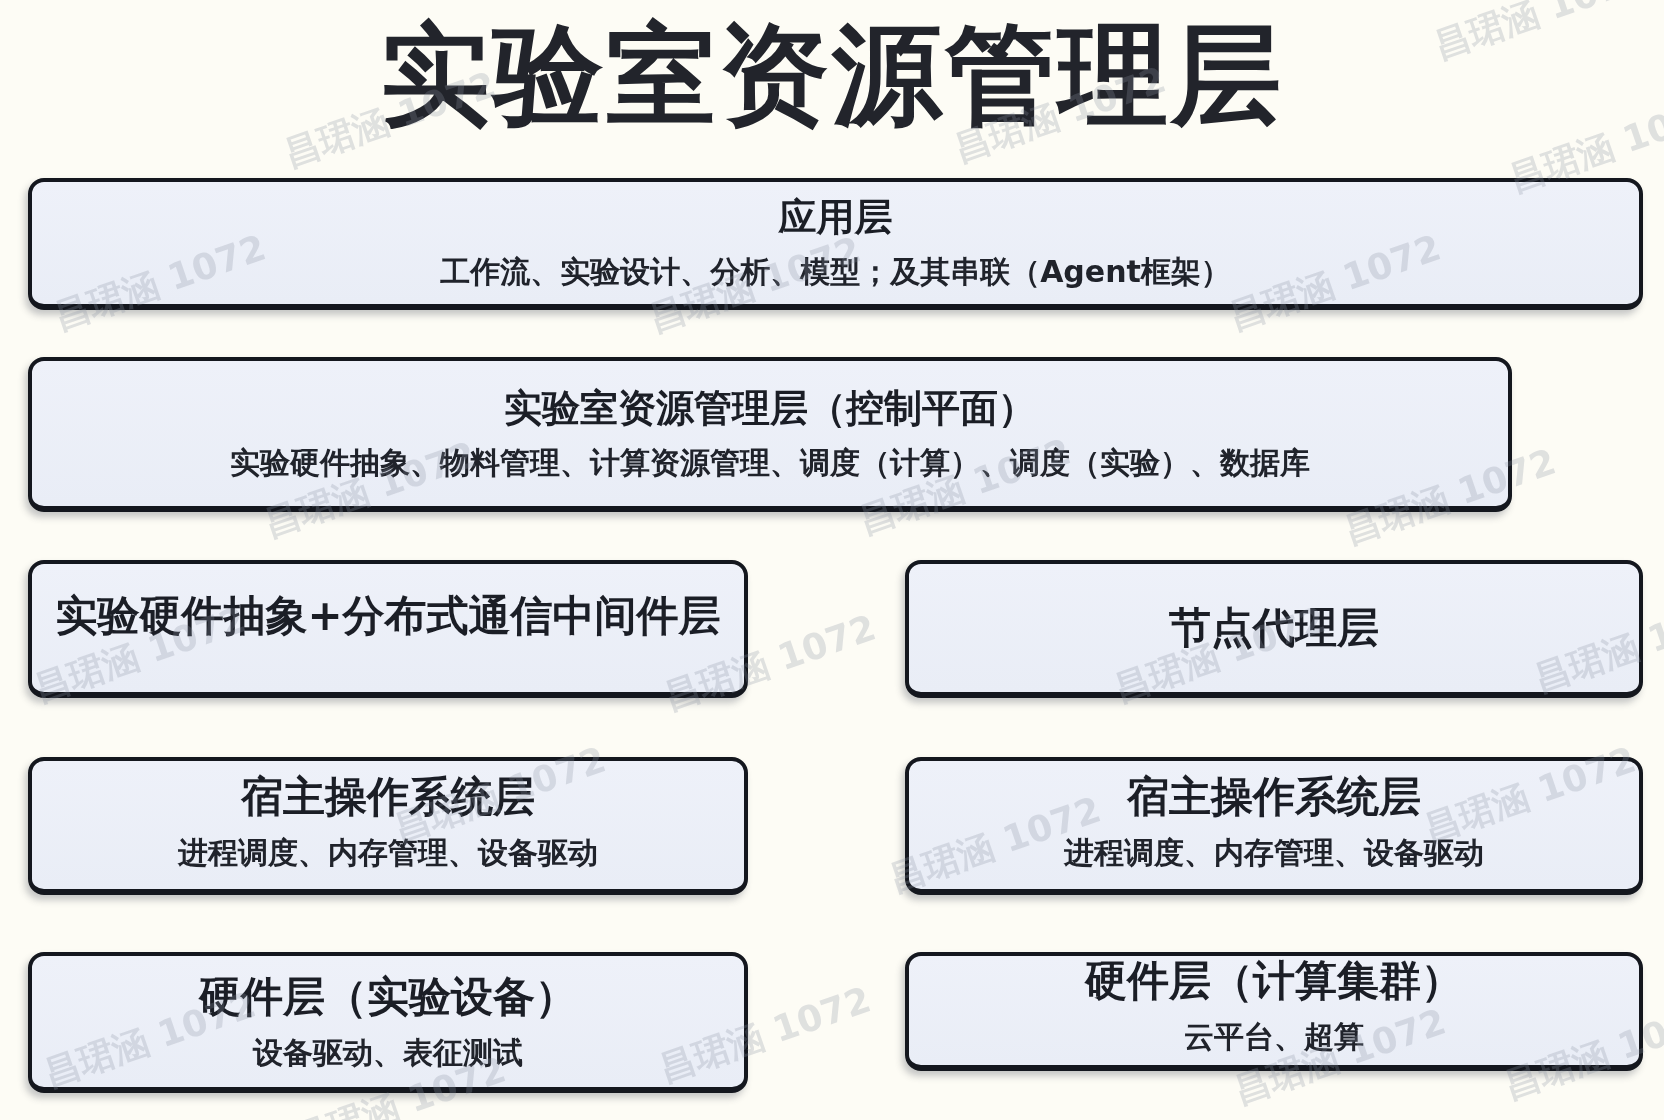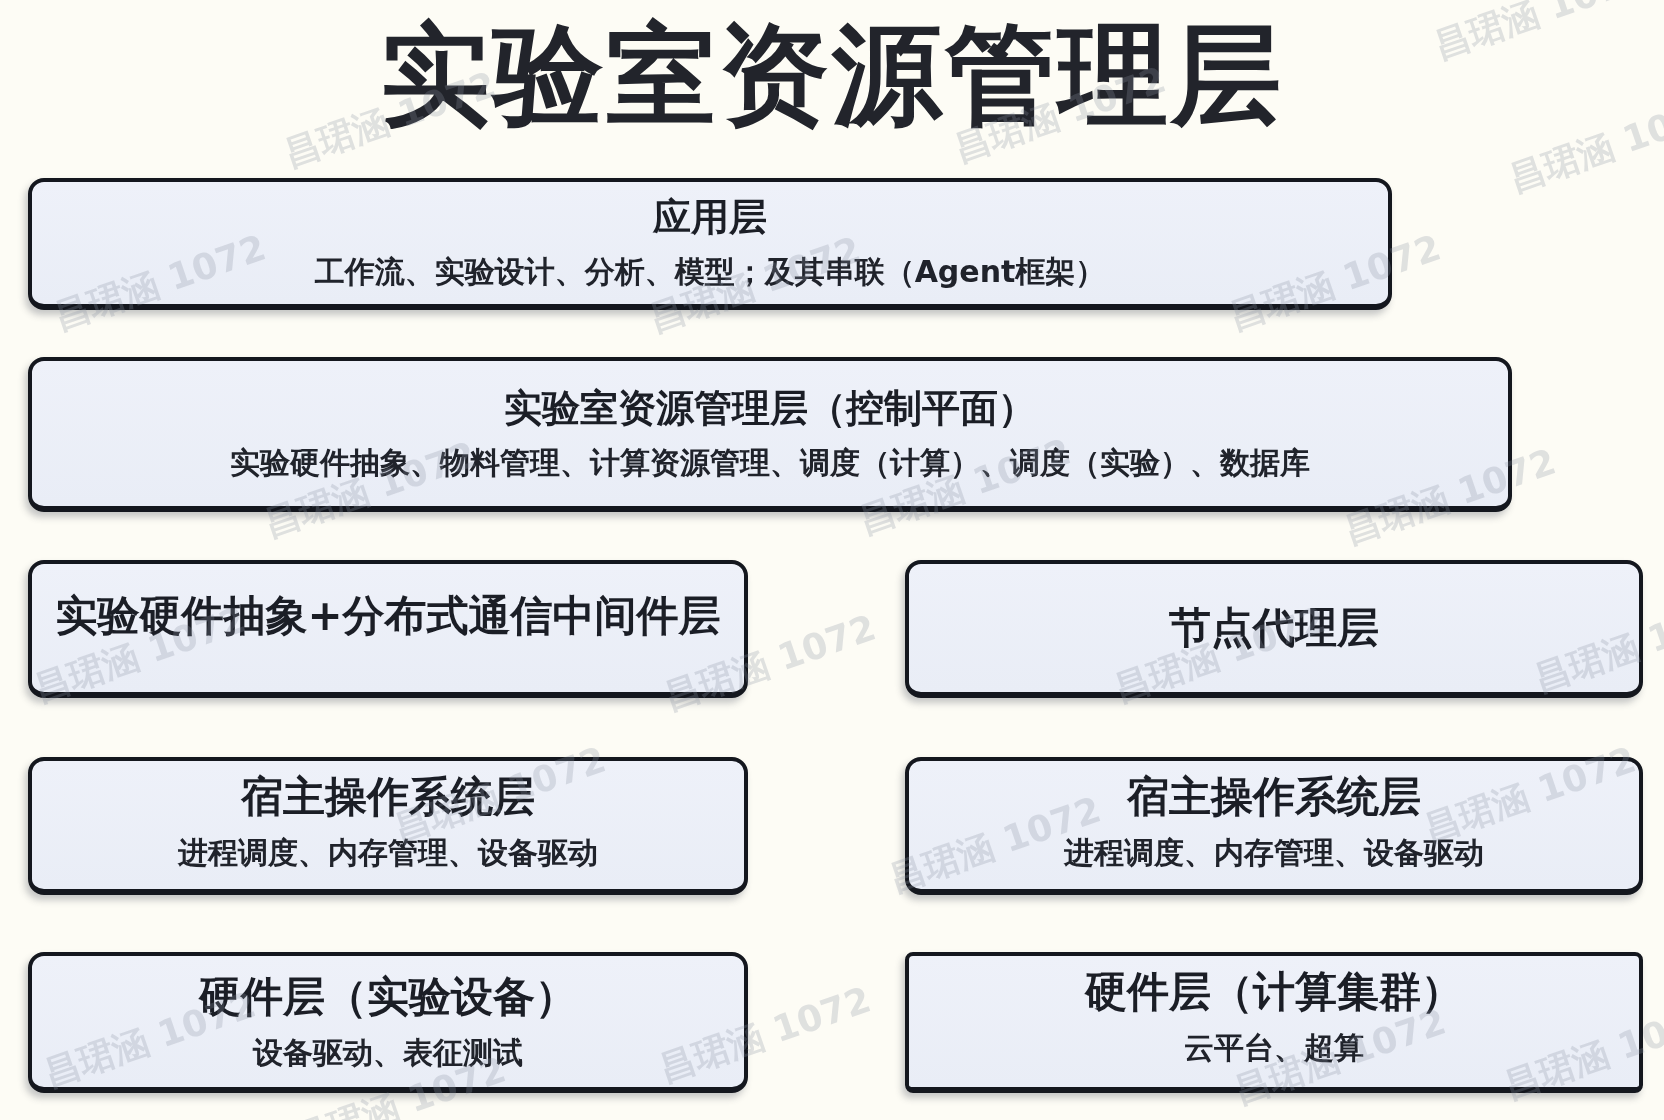--- a/index.html
+++ b/index.html
@@ -45,28 +45,28 @@
   }
   .box-title.lg{font-size:42px;}
   .box-subtitle{
     font-weight:700;
     font-size:30px;
     line-height:1.15;
     color:#20232b;
     white-space:nowrap;
   }
   
-  .box-app      {left:28px;  top:178px; width:1364px; height:132px;}
+  .box-app      {left:28px;  top:178px; width:1615px; height:132px;}
   .box-resource {left:28px;  top:357px; width:1484px; height:155px;}
   .box-mw       {left:28px;  top:560px; width:720px;  height:138px; padding-bottom:24px;}
   .box-agent    {left:905px; top:560px; width:738px;  height:138px; }
   .box-hostl    {left:28px;  top:757px; width:720px;  height:138px; padding-bottom:6px;}
   .box-hostr    {left:905px; top:757px; width:738px;  height:138px; padding-bottom:6px;}
   .box-hwlab    {left:28px;  top:952px; width:720px;  height:141px; }
-  .box-hwcomp   {left:905px; top:952px; width:738px;  height:141px; padding-bottom:10px;border-radius:8px;}
+  .box-hwcomp   {left:905px; top:952px; width:738px;  height:119px; padding-bottom:10px;}
 
   .watermark-layer{
     position:absolute;inset:0;
     pointer-events:none;
     z-index:50;
   }
   .watermark{
     position:absolute;
     transform:translate(-50%,-50%) rotate(-19deg);
     font-size:36px;

